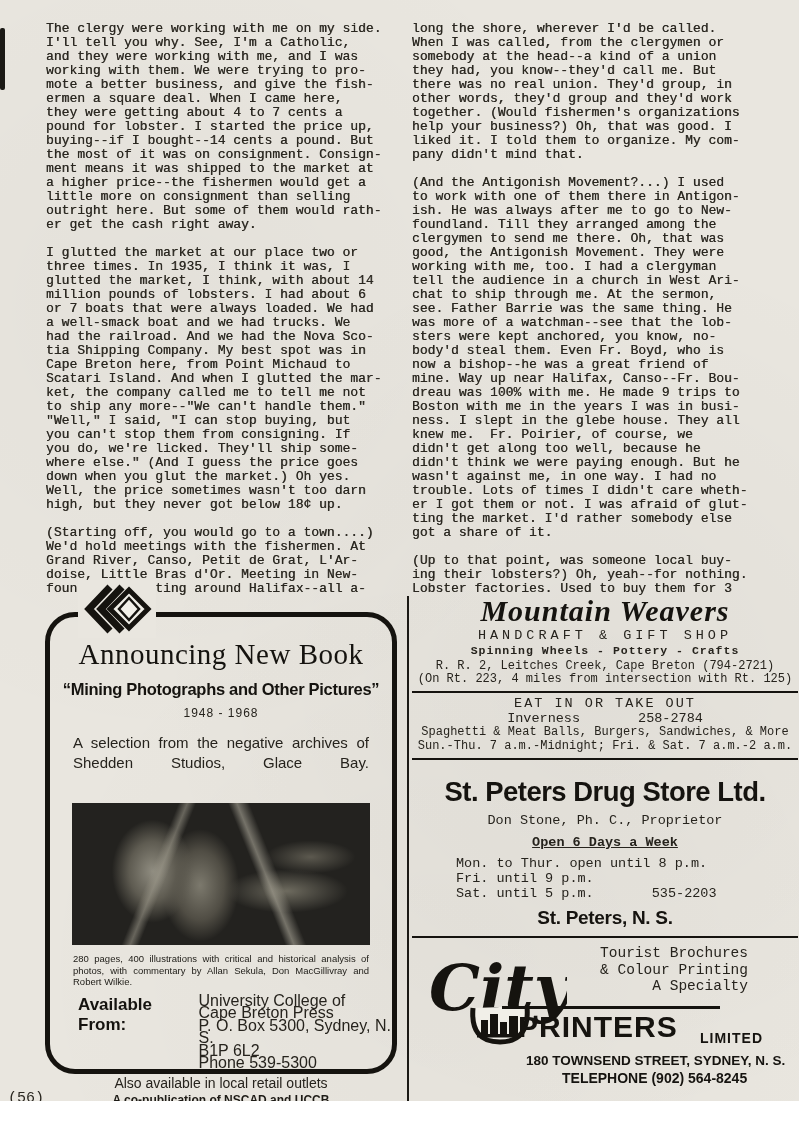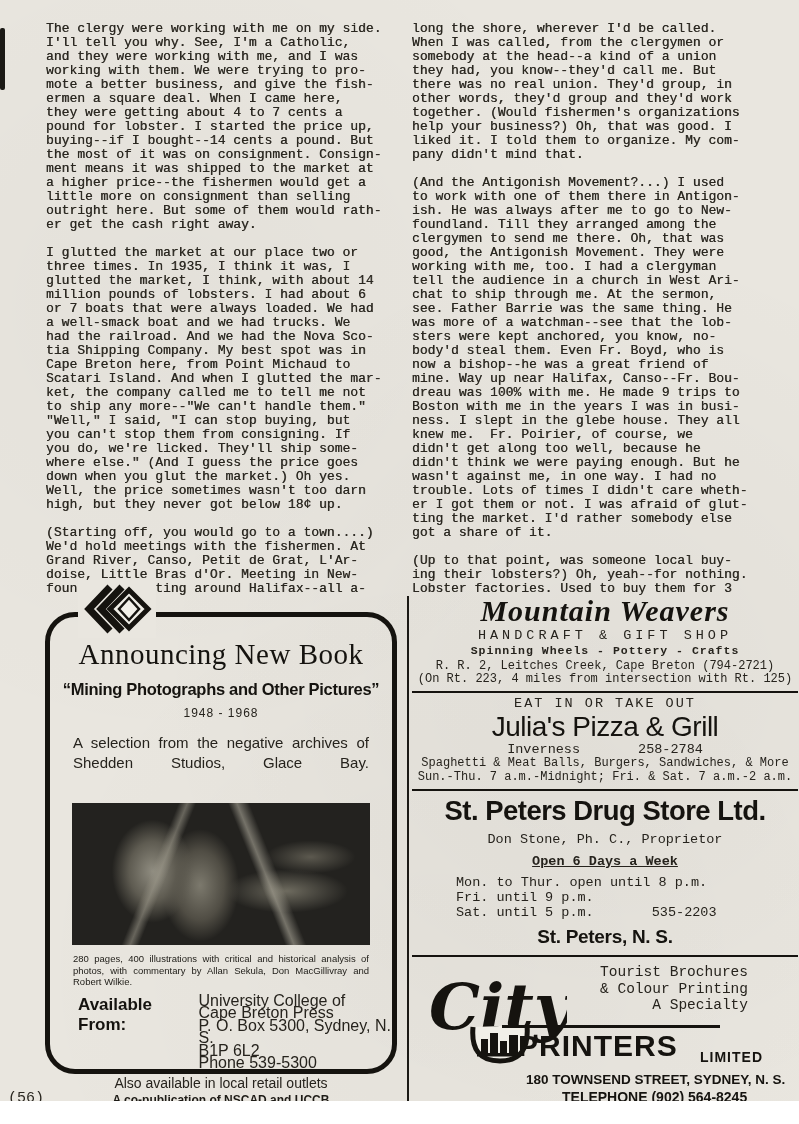--- a/index.html
+++ b/index.html
@@ -64,21 +64,21 @@
   .mw-l1{margin-top:2px;font:13.5px/15px "Liberation Mono", monospace;letter-spacing:4px;}
   .mw-l2{margin-top:1px;font:bold 11.5px/14px "Liberation Mono", monospace;letter-spacing:1px;}
   .mw-l3{margin-top:1px;font:12px/14px "Liberation Mono", monospace;}
   .mw-l4{font:12px/13px "Liberation Mono", monospace;}
   .ad-julia{text-align:center;padding:3px 0 5px;border-bottom:2.5px solid #15130f;}
   .ju-tag{font:13.5px/15px "Liberation Mono", monospace;letter-spacing:2px;}
   .ju-name{font:28px/31px "Liberation Sans", sans-serif;color:#15130f;letter-spacing:-0.5px;}
   .ju-row{display:flex;justify-content:center;gap:58px;font:13.5px/15px "Liberation Mono", monospace;}
   .ju-menu{font:12px/13.5px "Liberation Mono", monospace;}
   .ju-hours{font:12px/13.5px "Liberation Mono", monospace;}
-  .ad-drug{padding:5px 0 8px;border-bottom:2.5px solid #15130f;}
+  .ad-drug{padding:17px 0 8px;border-bottom:2.5px solid #15130f;}
   .ds-name{text-align:center;font:bold 28px/30px "Liberation Sans", sans-serif;color:#15130f;letter-spacing:-0.5px;transform:scaleX(.98);}
   .ds-prop{margin-top:6px;text-align:center;font:13.5px/15px "Liberation Mono", monospace;}
   .ds-open{margin-top:7px;text-align:center;font:bold 13.5px/15px "Liberation Mono", monospace;text-decoration:underline;}
   .ds-hours{margin:6px 0 0 44px;font:13.5px/15px "Liberation Mono", monospace;}
   .ds-line3{display:flex;gap:58px;}
   .ds-loc{margin-top:6px;text-align:center;font:bold 19px/21px "Liberation Sans", sans-serif;color:#15130f;letter-spacing:-0.3px;}
   .ad-city{position:relative;height:196px;}
   .cp-services{position:absolute;right:50px;top:7px;text-align:right;font:14.5px/16.5px "Liberation Mono", monospace;white-space:pre-wrap;}
   .cp-logo{position:absolute;left:17px;top:8px;}
   .cp-line{position:absolute;left:90px;top:68px;width:218px;height:3px;background:#15130f;}
@@ -215,21 +215,20 @@
     <div class="ad ad-mw">
       <div class="mw-name">Mountain Weavers</div>
       <div class="mw-l1">HANDCRAFT &amp; GIFT SHOP</div>
       <div class="mw-l2">Spinning Wheels - Pottery - Crafts</div>
       <div class="mw-l3">R. R. 2, Leitches Creek, Cape Breton (794-2721)</div>
       <div class="mw-l4">(On Rt. 223, 4 miles from intersection with Rt. 125)</div>
     </div>
 
     <div class="ad ad-julia">
       <div class="ju-tag">EAT IN OR TAKE OUT</div>
-      <div class="ju-name">Julia's Pizza &amp; Grill</div>
       <div class="ju-row">
         <span>Inverness</span>
         <span>258-2784</span>
       </div>
       <div class="ju-menu">Spaghetti &amp; Meat Balls, Burgers, Sandwiches, &amp; More</div>
       <div class="ju-hours">Sun.-Thu. 7 a.m.-Midnight; Fri. &amp; Sat. 7 a.m.-2 a.m.</div>
     </div>
 
     <div class="ad ad-drug">
       <div class="ds-name">St. Peters Drug Store Ltd.</div>

